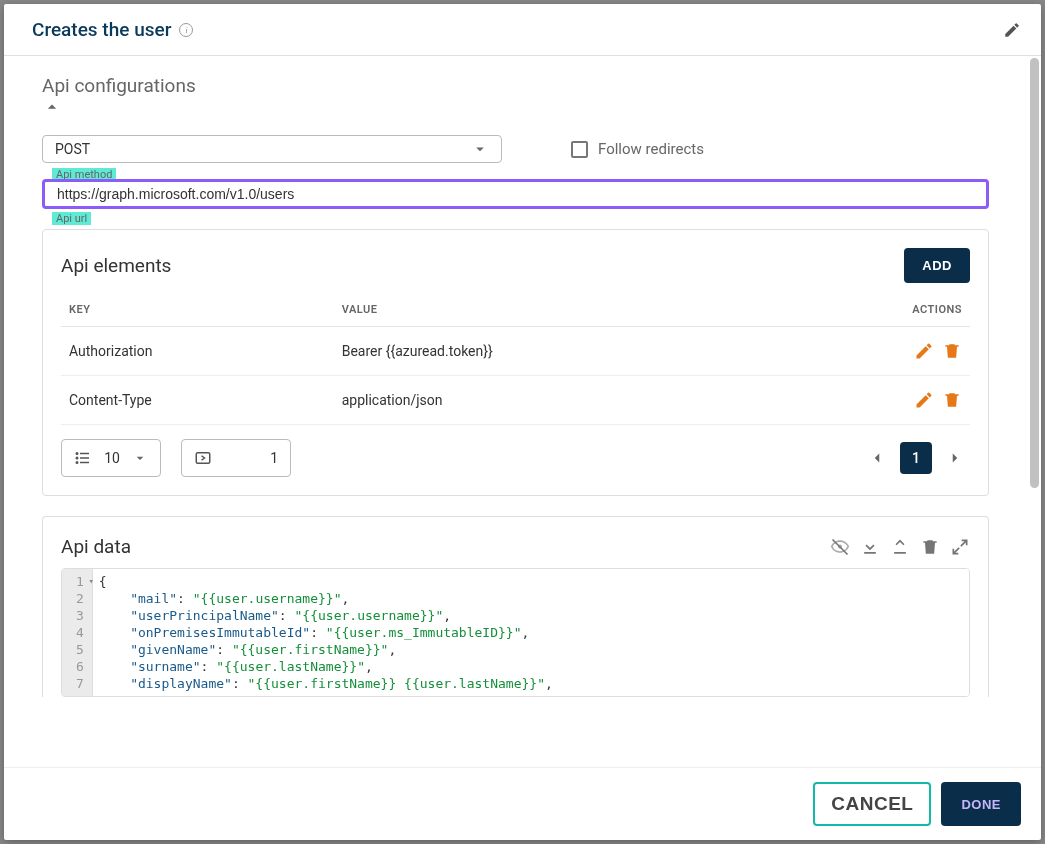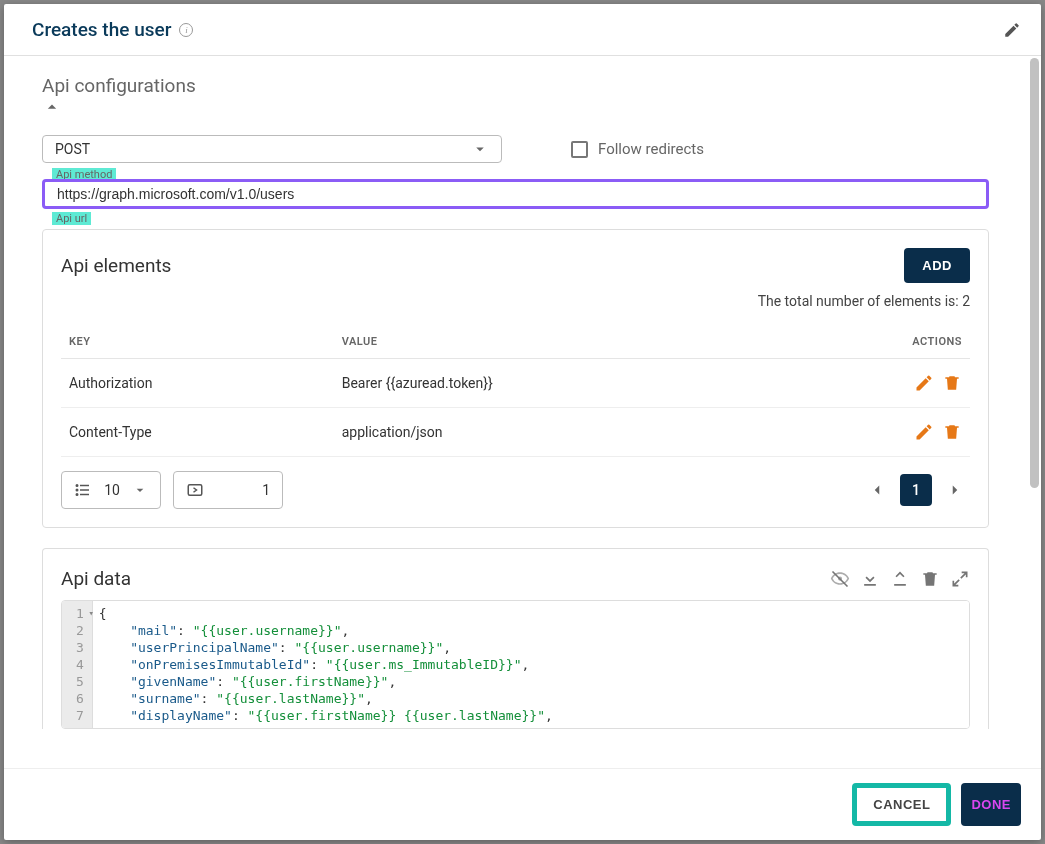--- a/index.html
+++ b/index.html
@@ -31,21 +31,21 @@
 .card-head { display: flex; align-items: center; margin-bottom: 10px; }
 .card-title { font-size: 19px; color: #333; flex: 1; }
 .btn-add { background: #0a2d4a; color: #fff; border: none; padding: 10px 18px; font-size: 13px; font-weight: 600; border-radius: 4px; cursor: pointer; letter-spacing: 0.5px; }
 .total-row { text-align: right; font-size: 14px; color: #444; margin-bottom: 16px; }
 .table { width: 100%; border-collapse: collapse; }
 .table th { text-align: left; font-size: 11px; font-weight: 600; color: #666; letter-spacing: 0.5px; padding: 10px 8px; border-bottom: 1px solid #e5e5e5; }
 .table th.actions-col { text-align: right; }
 .table td { padding: 14px 8px; font-size: 14px; color: #333; border-bottom: 1px solid #eee; }
 .table td.actions-cell { text-align: right; }
 .action-icon { color: #e67817; cursor: pointer; margin-left: 8px; display: inline-block; vertical-align: middle; }
-.pager-row { display: flex; align-items: center; margin-top: 14px; gap: 12px; }
+.pager-row { display: flex; align-items: center; margin-top: 14px; gap: 20px; }
 .page-size-box { display: flex; align-items: center; gap: 10px; border: 1px solid #bbb; border-radius: 4px; padding: 8px 12px; height: 38px; }
 .page-size-icon { color: #555; }
 .page-size-val { font-size: 14px; color: #333; min-width: 20px; text-align: center; }
 .goto-box { display: flex; align-items: center; gap: 10px; border: 1px solid #bbb; border-radius: 4px; padding: 8px 12px; height: 38px; width: 110px; }
 .goto-icon { color: #555; }
 .goto-val { font-size: 14px; color: #333; flex: 1; text-align: right; }
 .pager-spacer { flex: 1; }
 .pager-nav { display: flex; align-items: center; gap: 8px; }
 .pager-arrow { color: #666; cursor: pointer; padding: 6px; }
 .pager-current { background: #0a2d4a; color: #fff; width: 32px; height: 32px; border-radius: 4px; display: flex; align-items: center; justify-content: center; font-size: 14px; font-weight: 500; }
@@ -56,22 +56,22 @@
 .gutter { background: #ebebeb; color: #999; padding: 4px 0; text-align: right; user-select: none; border-right: 1px solid #ddd; }
 .gutter div { padding: 0 8px 0 14px; line-height: 17px; height: 17px; position: relative; }
 .fold-marker::after { content: "▾"; position: absolute; right: -2px; top: 0; font-size: 9px; color: #888; }
 .code-lines { flex: 1; padding: 4px 6px; background: #fff; }
 .code-lines div { line-height: 17px; height: 17px; white-space: pre; }
 .tok-brace { color: #333; }
 .tok-key { color: #1a5a8a; }
 .tok-str { color: #148f3a; }
 .tok-punc { color: #333; }
 .modal-footer { display: flex; justify-content: flex-end; gap: 10px; padding: 14px 20px; border-top: 1px solid #eee; }
-.btn-cancel { background: #fff; border: 5px solid #14b8a6; color: #444; padding: 9px 16px; font-size: 13px; font-weight: 600; border-radius: 4px; cursor: pointer; letter-spacing: 0.5px; }
-.btn-done { background: #0a2d4a; color: #d946ef; border: none; padding: 9px 10px; font-size: 13px; font-weight: 600; border-radius: 4px; cursor: pointer; letter-spacing: 0.5px; }
+.btn-cancel { background: #fff; border: 2px solid #14b8a6; color: #444; padding: 9px 16px; font-size: 19px; font-weight: 600; border-radius: 4px; cursor: pointer; letter-spacing: 0.5px; }
+.btn-done { background: #0a2d4a; color: #c4b5fd; border: none; padding: 9px 20px; font-size: 13px; font-weight: 600; border-radius: 4px; cursor: pointer; letter-spacing: 0.5px; }
 svg { display: block; }
 </style>
 </head>
 <body>
 
 <div class="modal">
   <div class="modal-header">
     <div class="modal-title">
       <span>Creates the user</span>
       <span class="info-icon">i</span>
@@ -116,21 +116,20 @@
         <div class="field-wrap" style="margin-bottom:20px;">
           <div class="field-label">Api url</div>
           <input class="text-input" value="https://graph.microsoft.com/v1.0/users" style="">
         </div>
 
         <div class="card">
           <div class="card-head">
             <div class="card-title">Api elements</div>
             <button class="btn-add">ADD</button>
           </div>
-          <div class="total-row">The total number of elements is: 2</div>
           <table class="table">
             <thead>
               <tr>
                 <th style="width:30%">KEY</th>
                 <th>VALUE</th>
                 <th class="actions-col" style="width:100px">ACTIONS</th>
               </tr>
             </thead>
             <tbody id="headers-tbody">
                 <tr>

